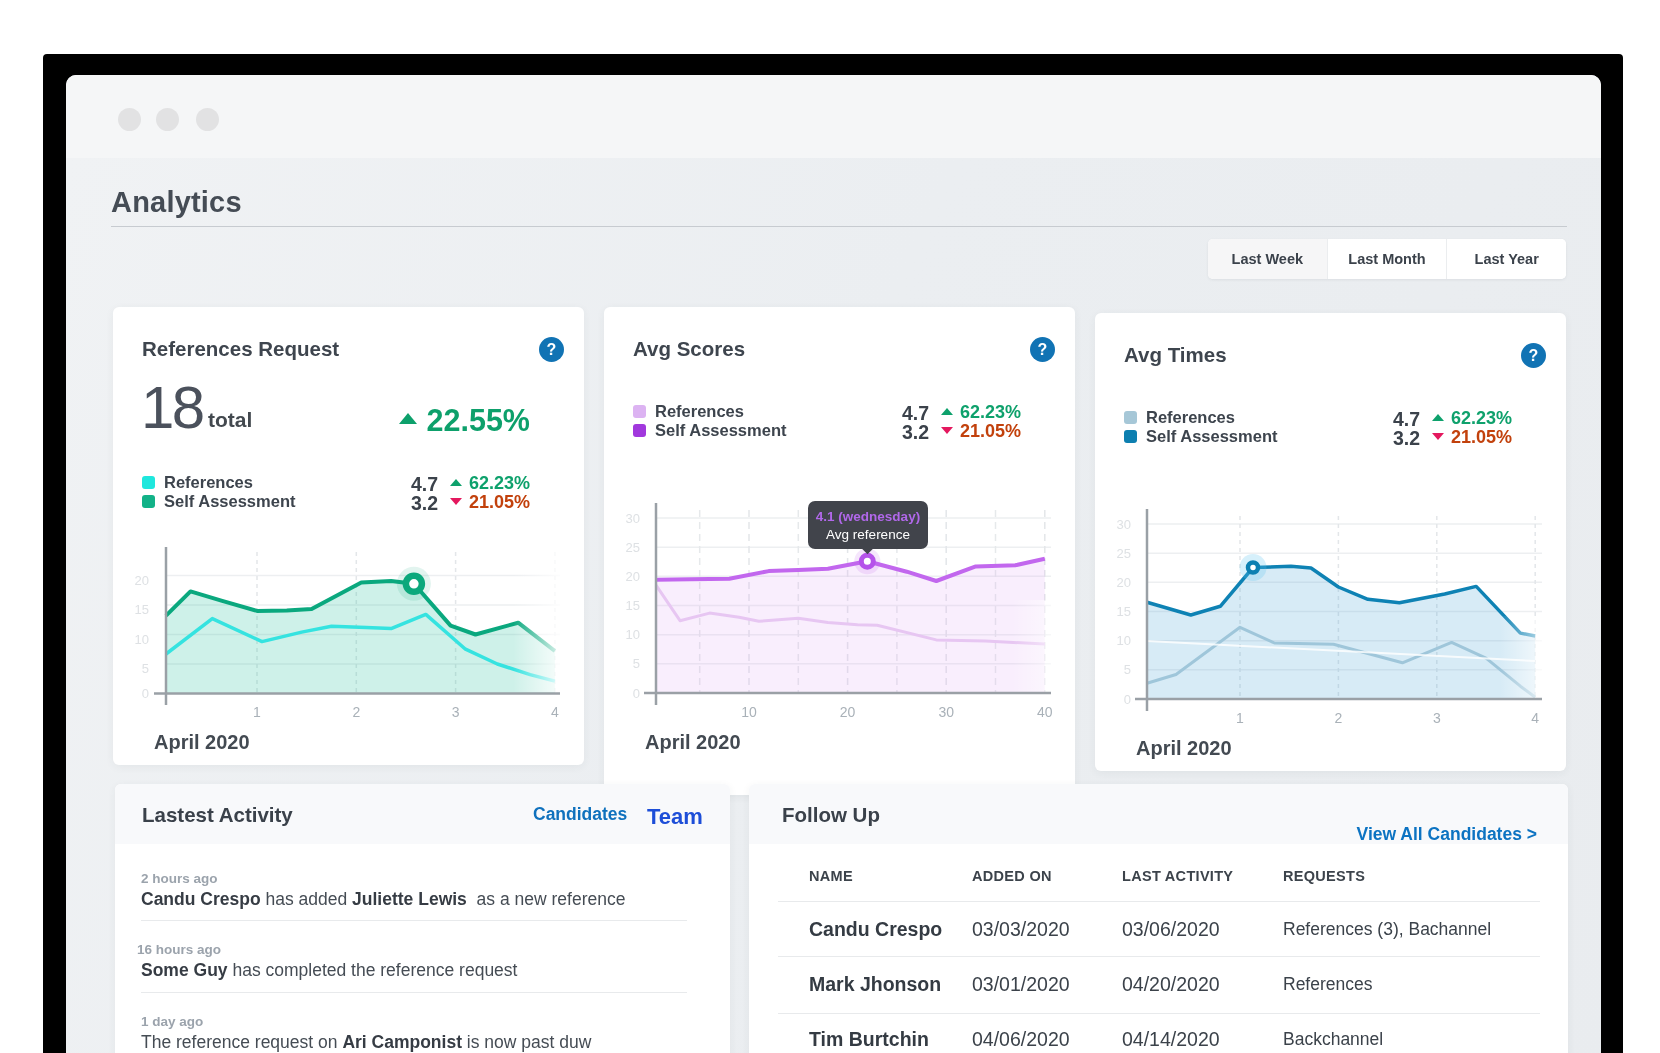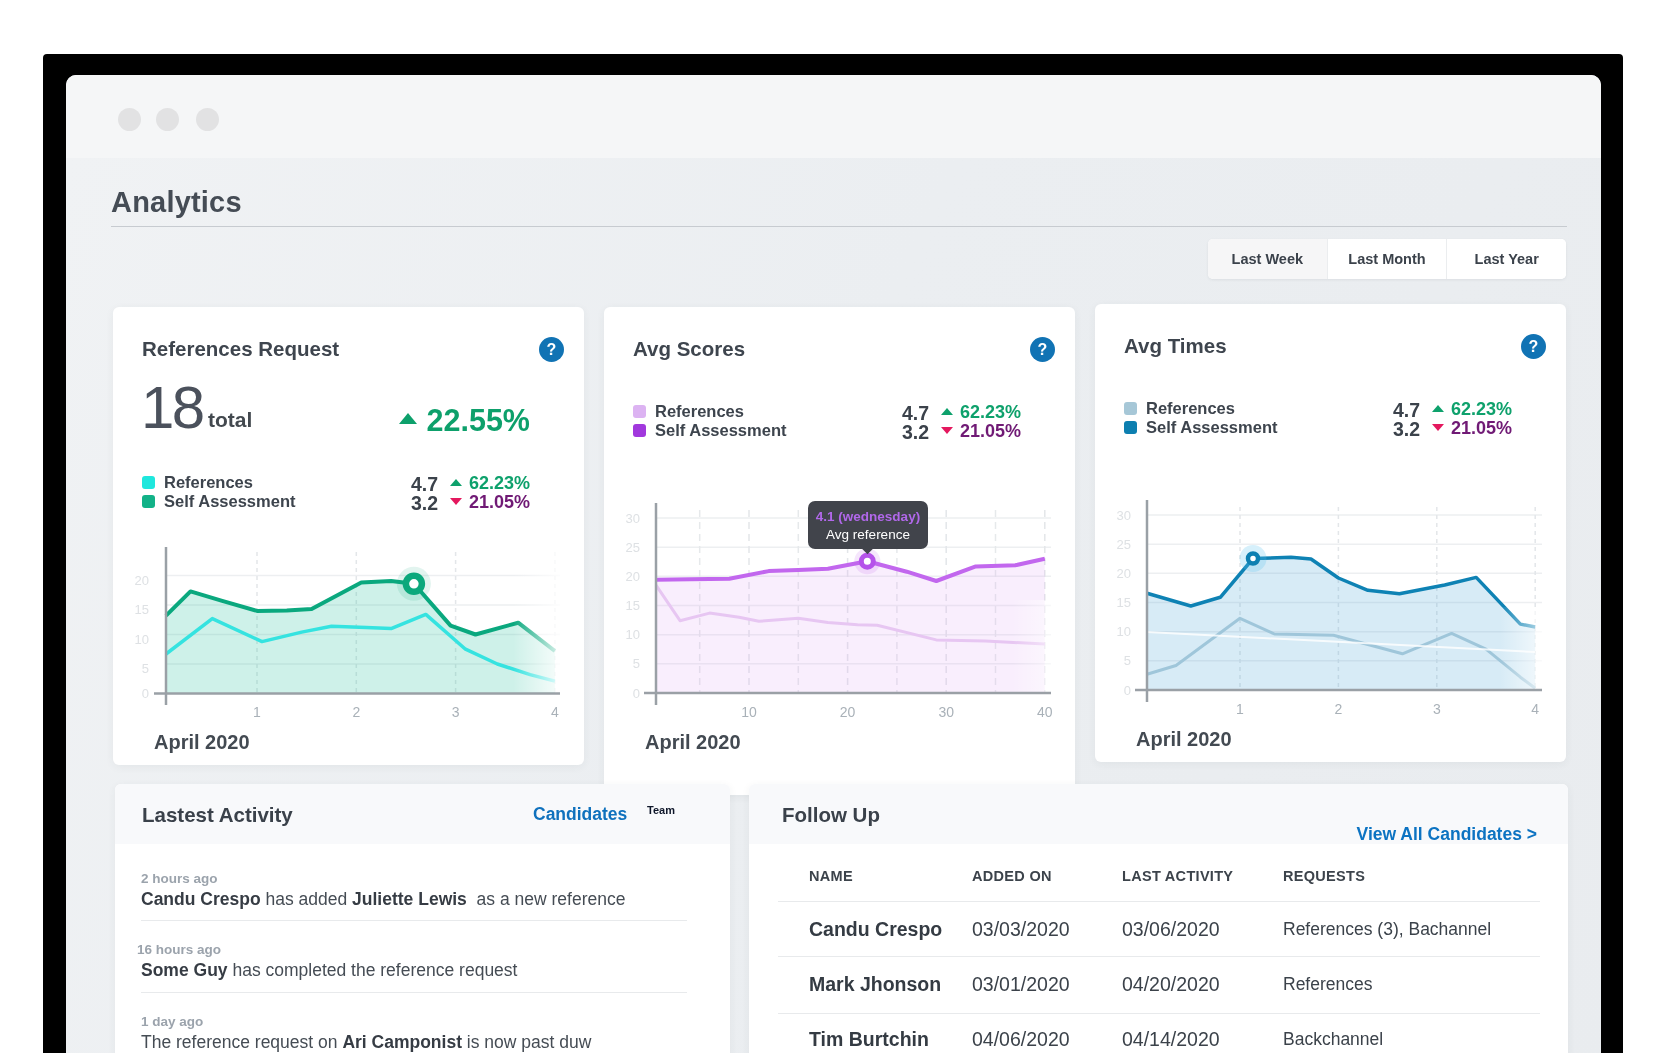--- a/index.html
+++ b/index.html
@@ -27,32 +27,32 @@
   box-shadow:0 1px 3px rgba(40,50,60,0.08); display:flex; }
 .btn { flex:1; display:flex; align-items:center; justify-content:center;
   font-size:14.5px; font-weight:bold; color:#3b424b; background:#fff; }
 .btn:first-child { background:#f6f6f7; border-radius:5px 0 0 5px; }
 .btn:last-child { border-radius:0 5px 5px 0; }
 .btn + .btn { border-left:1px solid #ebedef; }
 
 .card { background:#fff; border-radius:6px; box-shadow:0 2px 8px rgba(50,60,70,0.06); }
 #card1 { left:113px; top:307px; width:471px; height:458px; }
 #card2 { left:604px; top:307px; width:471px; height:488px; }
-#card3 { left:1095px; top:304px; width:471px; height:458px; }
+#card3 { left:1095px; top:313px; width:471px; height:458px; }
 
 .ctitle { position:absolute; left:29px; top:30px; font-size:20.5px; font-weight:bold; color:#3e454e; }
 .qmark { position:absolute; width:25px; height:25px; border-radius:50%; background:#1173b4;
   color:#fff; font-size:16px; font-weight:bold; text-align:center; line-height:25px; }
 
 .legend { position:absolute; font-size:16.5px; color:#3d444d; font-weight:bold; }
 .sq { position:absolute; width:13px; height:13px; border-radius:3px; }
 .val { position:absolute; font-size:19.5px; font-weight:bold; color:#3b424b; }
 .pct { position:absolute; font-size:18px; font-weight:bold; }
 .pct.up { color:#0ea16c; }
-.pct.down { color:#701a75; }
+.pct.down { color:#c2410c; }
 .tri { display:inline-block; width:0; height:0; border-left:6.5px solid transparent; border-right:6.5px solid transparent; vertical-align:middle; margin-right:7px; position:relative; top:-2px; }
 .tri.up { border-bottom:7.5px solid #0ea16c; }
 .tri.down { border-top:7.5px solid #e4185e; }
 
 .april { position:absolute; font-size:20px; font-weight:bold; color:#434a52; }
 .chart { position:absolute; left:0; }
 .big18 { position:absolute; left:28px; top:74px; font-size:60px; font-weight:normal; color:#4b515c; line-height:54px; letter-spacing:-2.5px; }
 .totalw { position:absolute; left:95px; top:101px; font-size:21px; font-weight:bold; color:#43494f; }
 .bigpct { position:absolute; top:96px; right:54px; font-size:30.5px; font-weight:bold; color:#0da06b; }
 .bigpct .tri { border-left-width:9px; border-right-width:9px; border-bottom-width:11px; margin-right:10px; top:-4px; }
@@ -250,21 +250,21 @@
               <text x="341.8" y="217" text-anchor="middle" font-size="14" fill="#a9b1b8">3</text>
               <text x="440.2" y="217" text-anchor="middle" font-size="14" fill="#a9b1b8">4</text>
             </svg>
             <div class="april" style="left:41px; top:424px;">April 2020</div>
           </div>
 
           <div id="card-activity" class="card abs" style="left:115px; top:784px; width:615px; height:420px;">
             <div class="bhead"></div>
             <div class="btitle">Lastest Activity</div>
             <div style="position:absolute; left:418px; top:20px; font-size:17.5px; font-weight:bold; color:#0f71bd;">Candidates</div>
-            <div style="position:absolute; left:532px; top:20px; font-size:11px; font-weight:bold; color:#0f172a;">Team</div>
+            <div style="position:absolute; left:532px; top:20px; font-size:22px; font-weight:bold; color:#1d4ed8;">Team</div>
             <div class="ts" style="left:26px; top:87px;">2 hours ago</div>
             <div class="act" style="left:26px; top:105px;"><b>Candu Crespo</b> has added <b>Juliette Lewis</b>&nbsp; as a new reference</div>
             <div class="adiv" style="top:136px;"></div>
             <div class="ts" style="left:22px; top:158px;">16 hours ago</div>
             <div class="act" style="left:26px; top:176px;"><b>Some Guy</b> has completed the reference request</div>
             <div class="adiv" style="top:208px;"></div>
             <div class="ts" style="left:26px; top:230px;">1 day ago</div>
             <div class="act" style="left:26px; top:248px;">The reference request on <b>Ari Camponist</b> is now past duw</div>
           </div>
           <div id="card-follow" class="card abs" style="left:749px; top:784px; width:819px; height:420px;">

